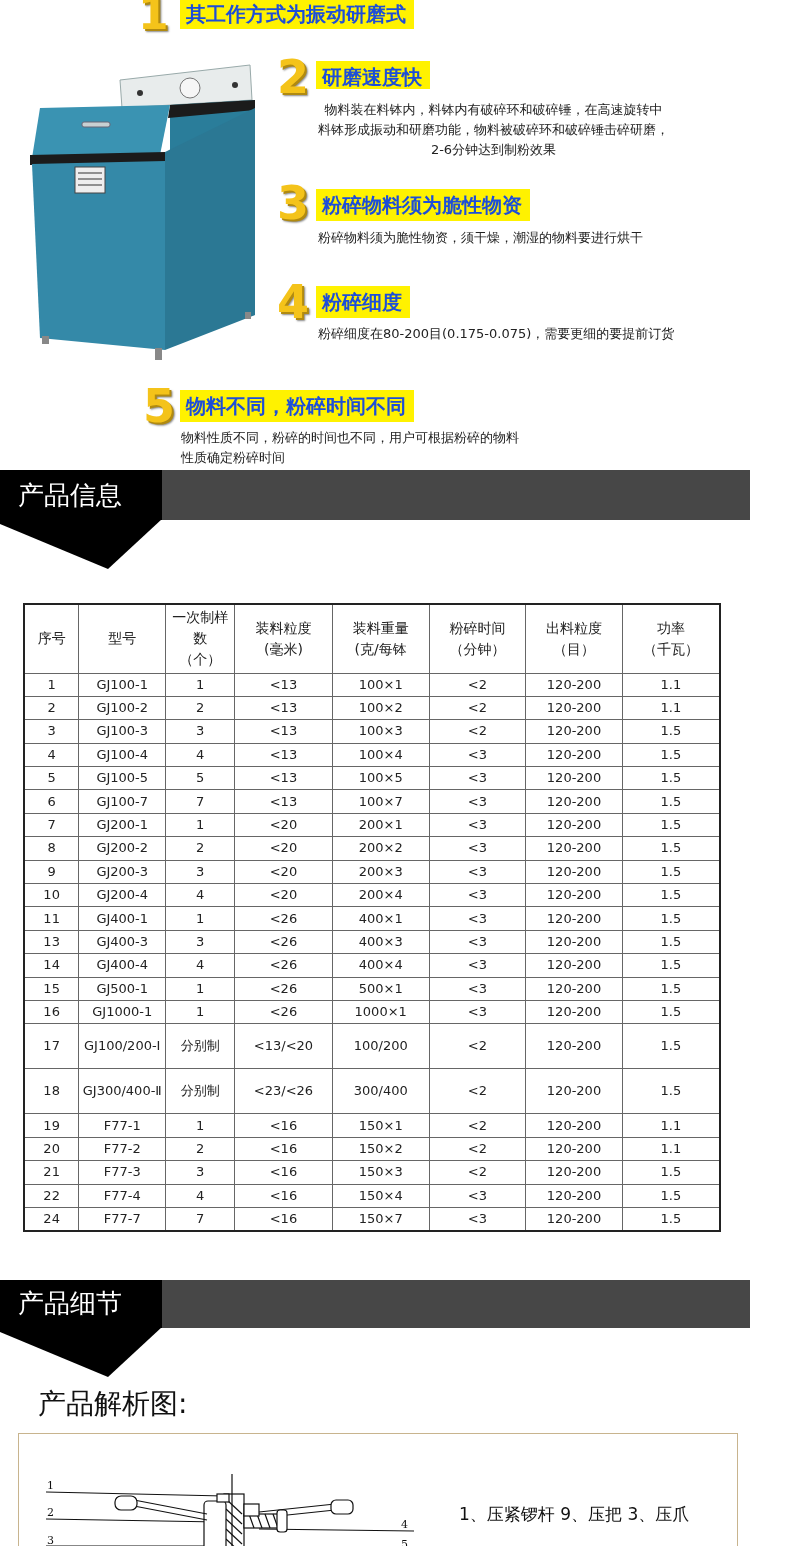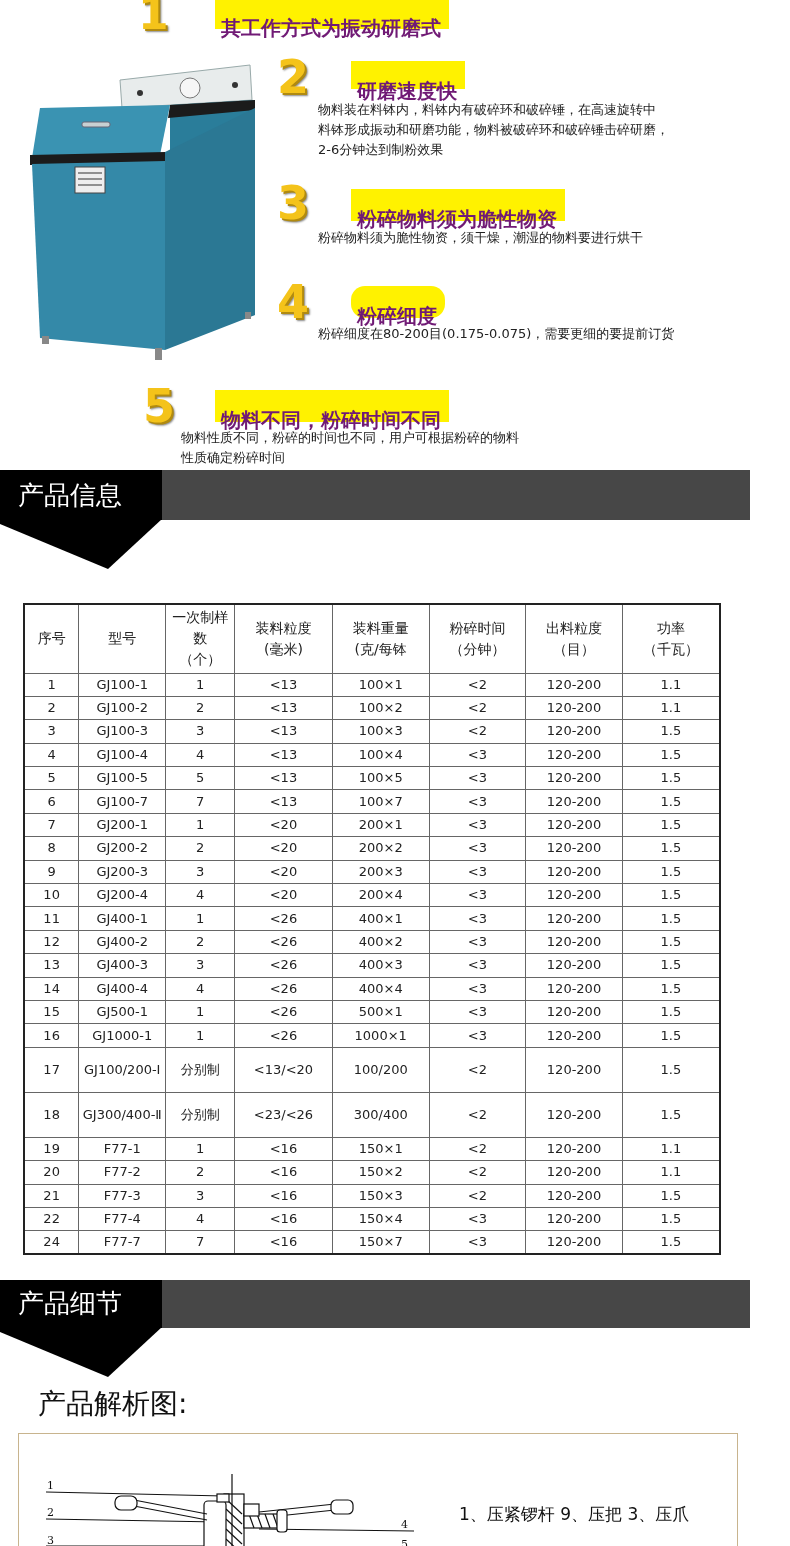--- a/index.html
+++ b/index.html
@@ -1,20 +1,20 @@
 <!DOCTYPE html>
 <html><head>
 <meta charset="utf-8">
 <style>
   * { box-sizing: border-box; margin: 0; padding: 0; }
   body { width: 790px; height: 1546px; background: #fff; font-family: "DejaVu Sans", sans-serif; position: relative; overflow: hidden; color: #111; }
 
   
   .feature-num { position: absolute; font-family: "DejaVu Sans", sans-serif; font-weight: bold; color: #f4c31a; text-shadow: 2px 2px 0 #b08a10, 3px 3px 2px #888; line-height: 1; }
-  .feature-title { position: absolute; background: #fff200; color: #701a75; font-weight: bold; padding: 16px 8px 3px 6px; white-space: nowrap; margin-left: 35px; }
+  .feature-title { position: absolute; background: #fff200; color: #1d4ed8; font-weight: bold; padding: 2px 8px 3px 6px; white-space: nowrap; }
   .feature-desc { position: absolute; font-size: 13px; line-height: 20px; color: #222; }
 
   
   .machine { position: absolute; left: 20px; top: 60px; width: 245px; height: 310px; }
 
   
   .sec-bar { position: absolute; left: 0; width: 750px; height: 50px; background: #474747; }
   .sec-tag { position: absolute; left: 0; top: 0; width: 162px; height: 50px; background: #000; color: #fff; font-size: 26px; line-height: 50px; padding-left: 18px; }
 
   
@@ -62,34 +62,34 @@
     <rect x="22" y="276" width="7" height="8" fill="#888"></rect>
     <rect x="135" y="288" width="7" height="12" fill="#888"></rect>
     <rect x="225" y="252" width="6" height="7" fill="#888"></rect>
   </svg>
 
   <div class="feature-num" style="left:138px; top:-8px; font-size:44px;">1</div>
   <div class="feature-title" style="left:180px; top:0px; font-size:20px; height:29px; line-height:24px;">其工作方式为振动研磨式</div>
 
   <div class="feature-num" style="left:277px; top:54px; font-size:46px;">2</div>
   <div class="feature-title" style="left:316px; top:61px; font-size:20px; height:28px; line-height:28px;">研磨速度快</div>
-  <div class="feature-desc" style="left:318px; top:100px;">
+  <div class="feature-desc" style="left:318px; top:100px;text-align:center;">
     <div>物料装在料钵内，料钵内有破碎环和破碎锤，在高速旋转中</div>
     <div>料钵形成振动和研磨功能，物料被破碎环和破碎锤击碎研磨，</div>
     <div>2-6分钟达到制粉效果</div>
   </div>
 
   <div class="feature-num" style="left:277px; top:180px; font-size:46px;">3</div>
   <div class="feature-title" style="left:316px; top:189px; font-size:20px; height:32px; line-height:28px;">粉碎物料须为脆性物资</div>
   <div class="feature-desc" style="left:318px; top:228px;">
     <div>粉碎物料须为脆性物资，须干燥，潮湿的物料要进行烘干</div>
   </div>
 
   <div class="feature-num" style="left:277px; top:279px; font-size:46px;">4</div>
-  <div class="feature-title" style="left:316px; top:286px; font-size:20px; height:32px; line-height:28px;border-radius:14px;">粉碎细度</div>
+  <div class="feature-title" style="left:316px; top:286px; font-size:20px; height:32px; line-height:28px;">粉碎细度</div>
   <div class="feature-desc" style="left:318px; top:324px;">
     <div>粉碎细度在80-200目(0.175-0.075)，需要更细的要提前订货</div>
   </div>
 
   <div class="feature-num" style="left:143px; top:383px; font-size:46px;">5</div>
   <div class="feature-title" style="left:180px; top:390px; font-size:20px; height:32px; line-height:28px;">物料不同，粉碎时间不同</div>
   <div class="feature-desc" style="left:181px; top:428px;">
     <div>物料性质不同，粉碎的时间也不同，用户可根据粉碎的物料</div>
     <div>性质确定粉碎时间</div>
   </div>
@@ -249,30 +249,20 @@
         <td>&lt;3</td>
         <td>120-200</td>
         <td>1.5</td>
       </tr>
       <tr>
         <td>11</td>
         <td>GJ400-1</td>
         <td>1</td>
         <td>&lt;26</td>
         <td>400×1</td>
-        <td>&lt;3</td>
-        <td>120-200</td>
-        <td>1.5</td>
-      </tr>
-      <tr>
-        <td>12</td>
-        <td>GJ400-2</td>
-        <td>2</td>
-        <td>&lt;26</td>
-        <td>400×2</td>
         <td>&lt;3</td>
         <td>120-200</td>
         <td>1.5</td>
       </tr>
       <tr>
         <td>13</td>
         <td>GJ400-3</td>
         <td>3</td>
         <td>&lt;26</td>
         <td>400×3</td>

